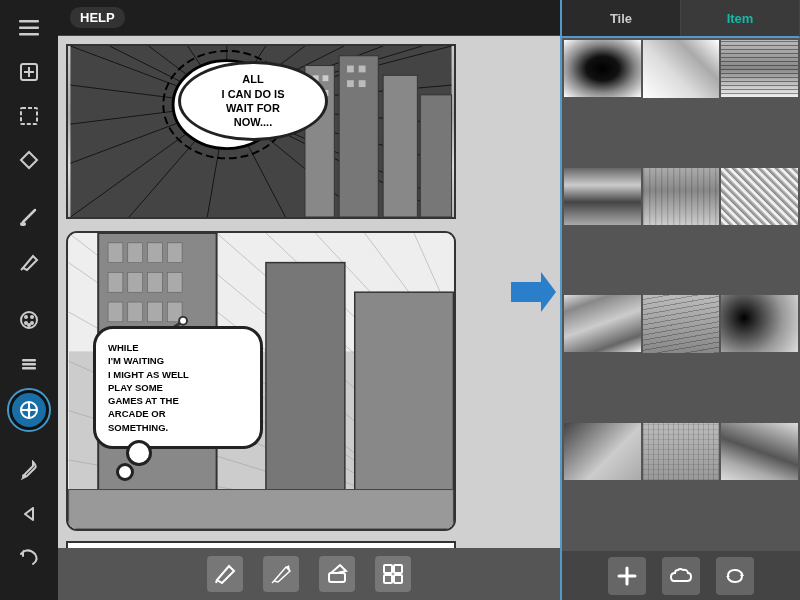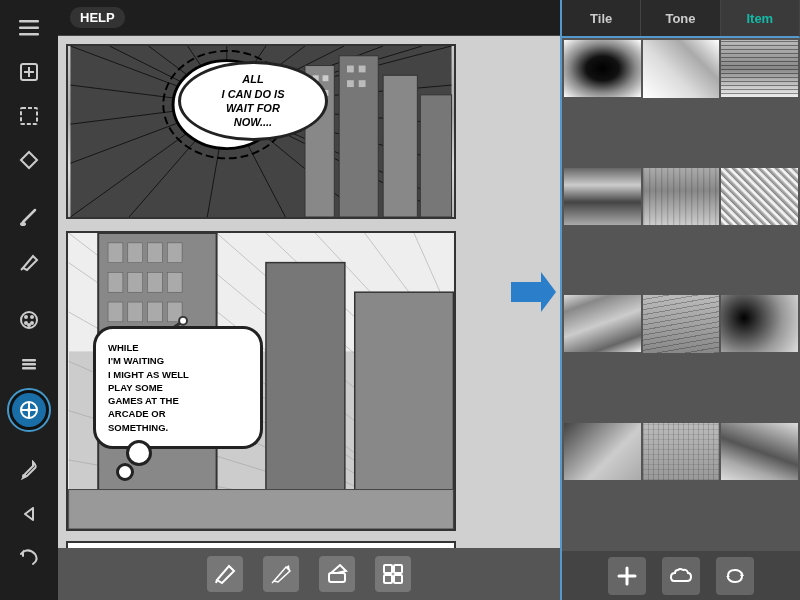--- a/index.html
+++ b/index.html
@@ -100,20 +100,21 @@
       width: 390px;
       height: 175px;
     }
 
     
     #panel2 {
       top: 195px;
       left: 8px;
       width: 390px;
       height: 300px;
+      border-radius: 11px;
     }
 
     
     #panel3 {
       top: 505px;
       left: 8px;
       width: 390px;
       height: 85px;
     }
 
@@ -130,21 +131,20 @@
       display: flex;
       align-items: center;
       justify-content: center;
       text-align: center;
       font-weight: bold;
       font-size: 11px;
       font-family: 'Arial Black', sans-serif;
       z-index: 5;
       padding: 8px;
       line-height: 1.3;
-      font-style: italic;
     }
 
     .panel-bg-city {
       background: linear-gradient(180deg, #ccc 0%, #aaa 40%, #ddd 70%, #bbb 100%);
     }
 
     
     .cloud-bubble {
       position: absolute;
       bottom: 80px;
@@ -625,21 +625,20 @@
         <rect x="12" y="12" width="8" height="8" rx="1" fill="none" stroke="white" stroke-width="2"></rect>
       </svg>
     </div>
   </div>
 </div>
 
 <div id="right-panel">
 
   <div id="tabs">
     <div class="tab">Tile</div>
-    <div class="tab">Tone</div>
     <div class="tab active">Item</div>
   </div>
 
   <div id="material-grid">
 
     <div class="material-item mat-1"></div>
     <div class="material-item mat-2"></div>
     <div class="material-item mat-3"></div>
 
     <div class="material-item mat-4"></div>

